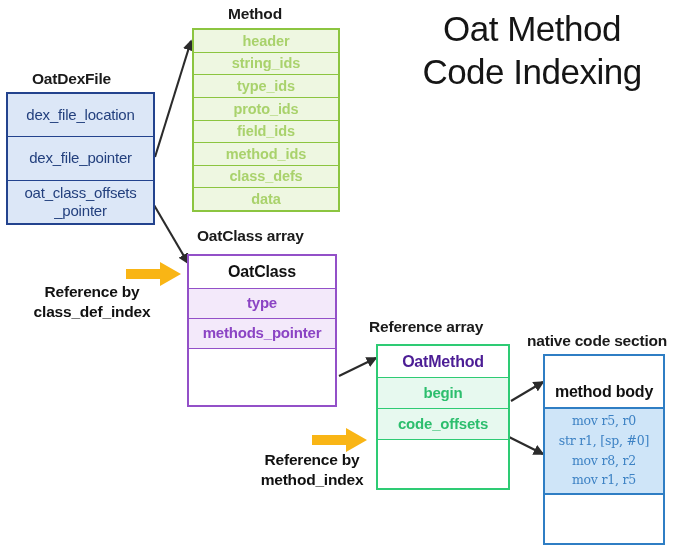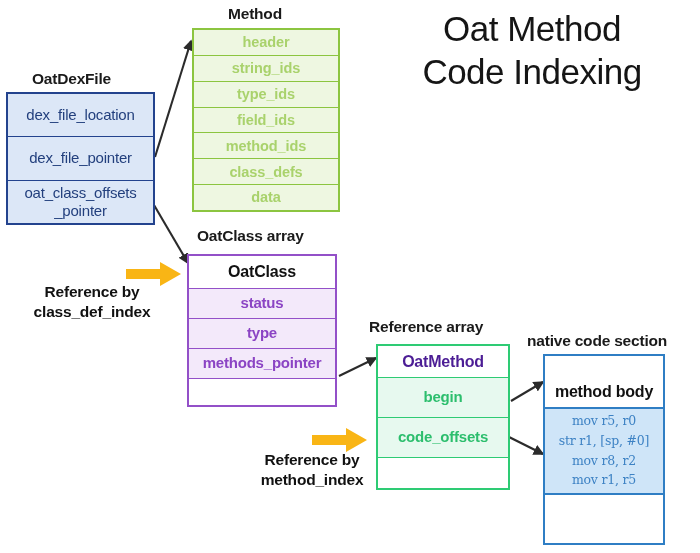--- a/index.html
+++ b/index.html
@@ -157,21 +157,21 @@
   }
   #oatmethod-box .row:last-child { border-bottom: none; }
   #oatmethod-box .row.head {
     height: 32px;
     background: #ffffff;
     color: #4c1d95;
     font-weight: 700;
     font-size: 16px;
   }
   #oatmethod-box .row.field {
-    height: 40px;
+    height: 31px;
     background: #e7f9ef;
     color: #2cbe6d;
     font-weight: 600;
   }
   #oatmethod-box .row.blank {
     flex: 1 1 auto;
     background: #ffffff;
   }
 
   
@@ -272,30 +272,30 @@
     <div class="row">dex_file_pointer</div>
     <div class="row two-line">oat_class_offsets
 _pointer</div>
   </div>
 
   <div class="caption" style="left:228px; top:5px;">Method</div>
   <div class="struct" id="dexfile-box">
     <div class="row">header</div>
     <div class="row">string_ids</div>
     <div class="row">type_ids</div>
+    <div class="row">proto_ids</div>
     <div class="row">field_ids</div>
     <div class="row">method_ids</div>
     <div class="row">class_defs</div>
     <div class="row">data</div>
   </div>
 
   <div class="caption" style="left:197px; top:227px;">OatClass array</div>
   <div class="struct" id="oatclass-box">
     <div class="row head">OatClass</div>
-    <div class="row field">status</div>
     <div class="row field">type</div>
     <div class="row field">methods_pointer</div>
     <div class="row blank"></div>
   </div>
 
   <div class="caption" style="left:369px; top:318px;">Reference array</div>
   <div class="struct" id="oatmethod-box">
     <div class="row head">OatMethod</div>
     <div class="row field">begin</div>
     <div class="row field">code_offsets</div>

